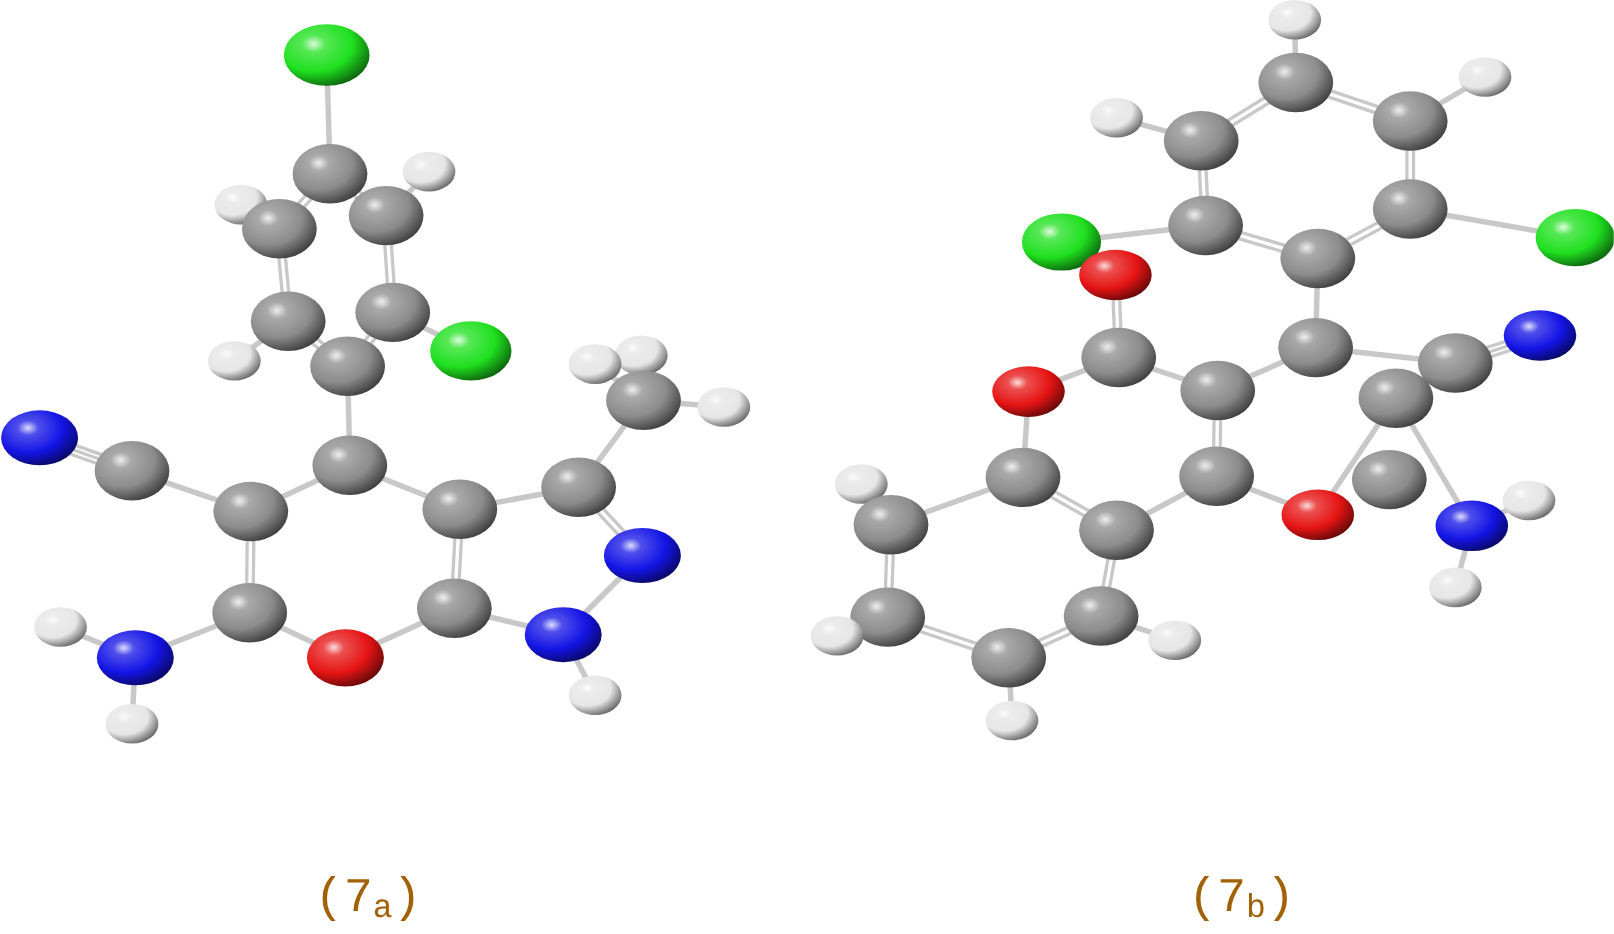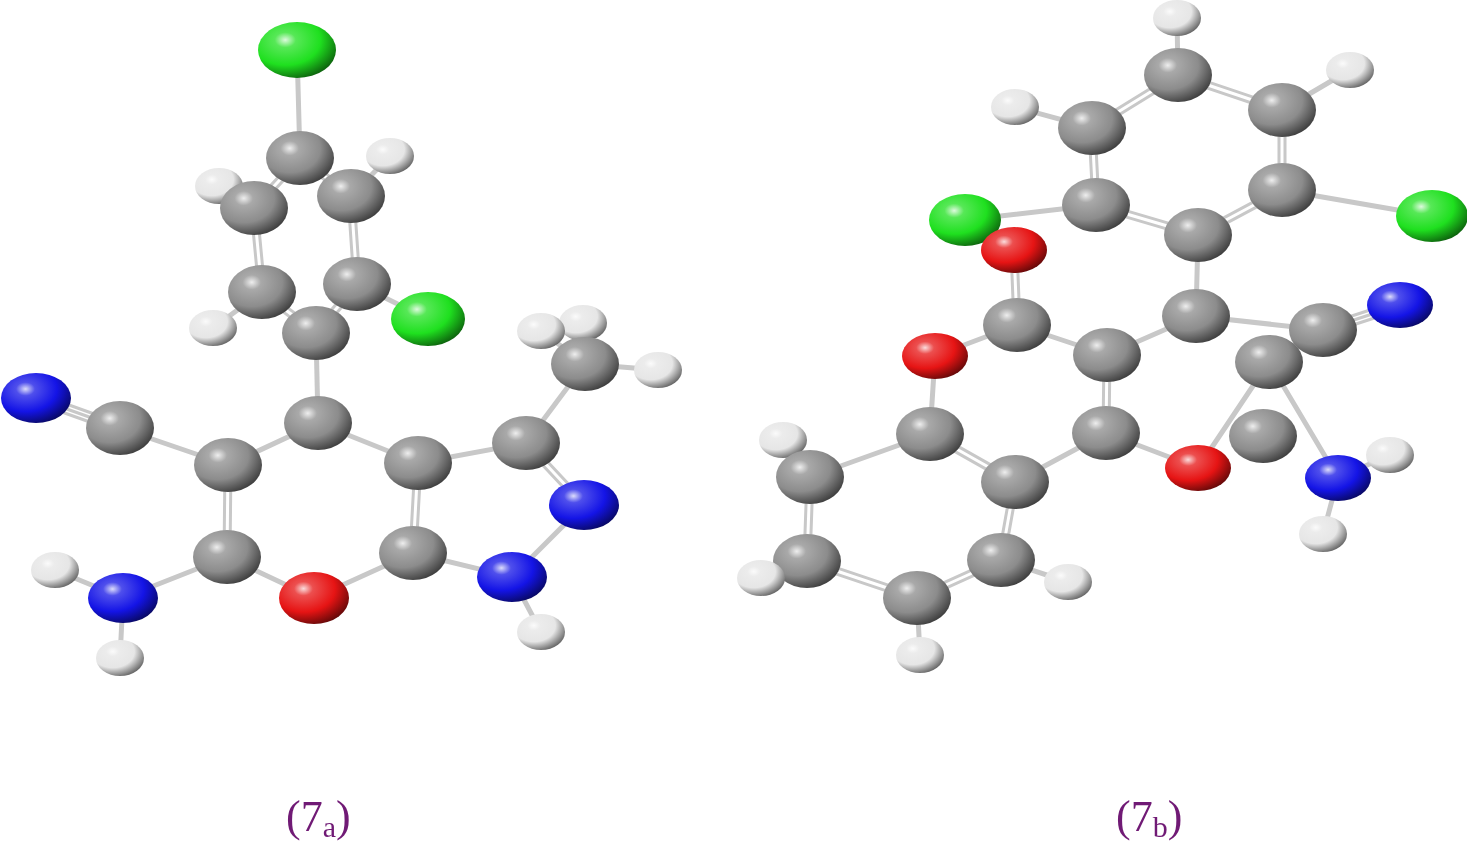--- a/index.html
+++ b/index.html
@@ -1,25 +1,25 @@
 <!DOCTYPE html>
 <html><head>
 <meta charset="utf-8">
 <style>
   html, body { margin:0; padding:0; background:#ffffff; }
   body { width:1467px; height:849px; position:relative; overflow:hidden; }
   #stage { position:absolute; left:0; top:0; width:1467px; height:849px; }
   .caption {
     position:absolute; top:795px;
-    font-family:Liberation Serif, serif;
-    font-size:44px; color:#701a75; line-height:1; white-space:nowrap;
+    font-family:Liberation Mono, monospace;
+    font-size:44px; color:#a16207; line-height:1; white-space:nowrap;
   }
   .caption sub { font-size:30px; vertical-align:-6px; }
   #cap-a { left:286px; }
-  #cap-b { left:1116px; }
+  #cap-b { left:1080px; }
 </style>
 </head>
 <body>
 
 <div id="stage">
   <svg id="mol-svg" width="1467" height="849" viewBox="0 0 1467 849" xmlns="http://www.w3.org/2000/svg">
     <defs id="grad-defs">
         <radialGradient id="g-C" cx="35%" cy="32%" r="75%">
           <stop offset="0" stop-color="#eeeeee"></stop>
           <stop offset="0.18" stop-color="#a9a9a9"></stop>

